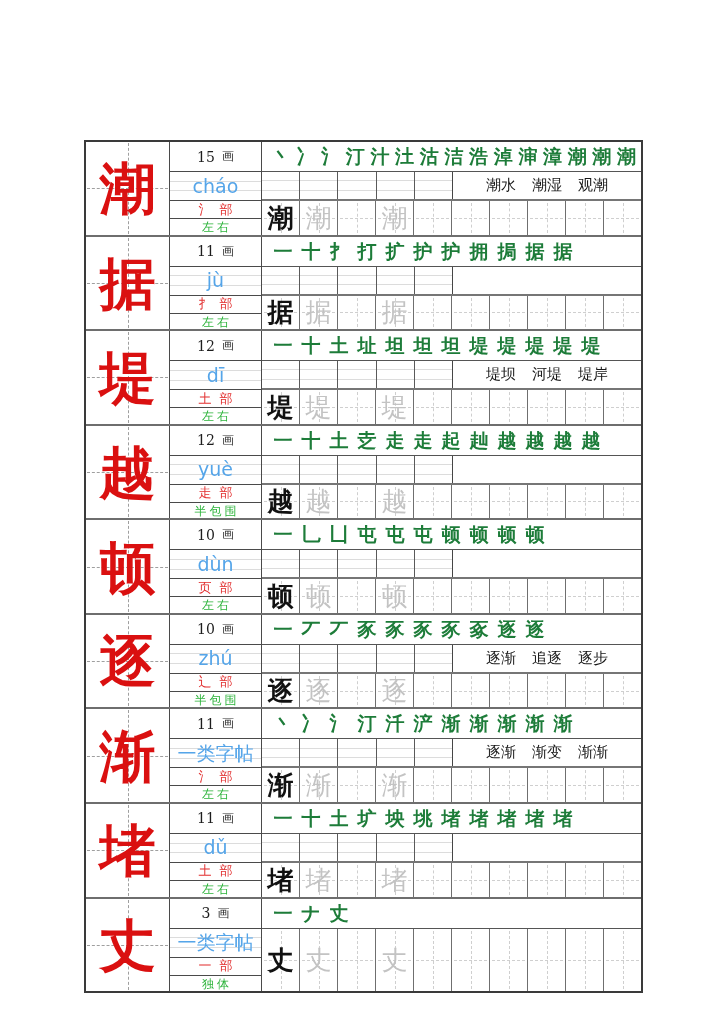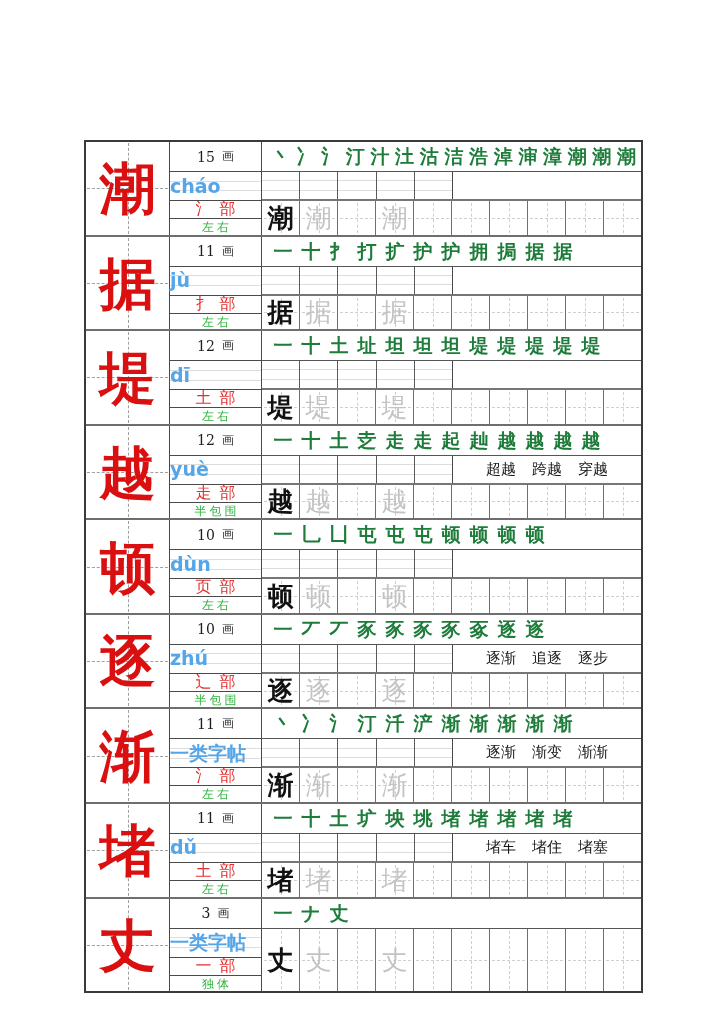--- a/index.html
+++ b/index.html
@@ -31,29 +31,29 @@
     color:var(--char-red,#da1010);line-height:1;
   }
 
   
   .cell-info{width:92px;flex:none;border-right:1px solid #4a4a4a;box-sizing:border-box;display:flex;flex-direction:column;}
   .i-strokes{height:30px;flex:none;border-bottom:1px solid #4a4a4a;box-sizing:border-box;
     display:flex;align-items:center;justify-content:center;gap:7px;
     font-size:14px;color:#1d1d1d;font-family:"DejaVu Serif",serif;}
   .i-strokes .unit{font-size:12px;color:#2a2a2a;}
   .i-pinyin{height:29px;flex:none;border-bottom:1px solid #4a4a4a;box-sizing:border-box;position:relative;
-    display:flex;align-items:center;
-    font-size:19px;color:var(--pinyin-blue,#55a5e9);font-weight:bold;line-height:1;}
+    display:flex;align-items:center;justify-content:center;
+    font-size:19px;color:var(--pinyin-blue,#55a5e9);font-weight:normal;line-height:1;}
   .fourline::before,.fourline::after{content:"";position:absolute;left:0;right:0;border-top:1px solid #dcdcdc;}
   .fourline::before{top:31%;}
   .fourline::after{top:66%;}
   .i-pinyin span{position:relative;z-index:1;}
   .i-radical{height:18px;flex:none;border-bottom:1px solid #4a4a4a;box-sizing:border-box;
     display:flex;align-items:center;justify-content:center;
-    font-size:16px;color:var(--radical-red,#e23030);letter-spacing:8px;text-indent:8px;
+    font-size:13px;color:var(--radical-red,#e23030);letter-spacing:8px;text-indent:8px;
     font-family:Liberation Mono, monospace;}
   .i-structure{flex:1;display:flex;align-items:center;justify-content:center;
     font-size:12px;color:var(--structure-green,#2eb43c);letter-spacing:3px;text-indent:3px;
     font-family:"DejaVu Serif",serif;}
 
   
   .cell-right{flex:1;display:flex;flex-direction:column;min-width:0;}
   .stroke-row{height:30px;flex:none;border-bottom:1px solid #555;box-sizing:border-box;
     display:flex;align-items:center;padding-left:7px;overflow:hidden;}
   .stroke-glyph{flex:none;text-align:center;
@@ -116,20 +116,25 @@
             <span class="stroke-glyph" style="width: 24.6667px;">潮</span>
           </div>
       <div class="mid-row">
         <div class="pinyin-cells">
           <div class="p-cell fourline"></div>
           <div class="p-cell fourline"></div>
           <div class="p-cell fourline"></div>
           <div class="p-cell fourline"></div>
           <div class="p-cell fourline"></div>
         </div>
+        <div class="words">
+              <span>潮水</span>
+              <span>潮湿</span>
+              <span>观潮</span>
+            </div>
       </div>
       <div class="practice-row">
             <div class="t-cell">
               <span class="t-char ink">潮</span>
             </div>
             <div class="t-cell">
               <span class="t-char trace">潮</span>
             </div>
             <div class="t-cell"></div>
             <div class="t-cell">
@@ -239,20 +244,25 @@
             <span class="stroke-glyph" style="width: 28px;">堤</span>
           </div>
       <div class="mid-row">
         <div class="pinyin-cells">
           <div class="p-cell fourline"></div>
           <div class="p-cell fourline"></div>
           <div class="p-cell fourline"></div>
           <div class="p-cell fourline"></div>
           <div class="p-cell fourline"></div>
         </div>
+        <div class="words">
+              <span>堤坝</span>
+              <span>河堤</span>
+              <span>堤岸</span>
+            </div>
       </div>
       <div class="practice-row">
             <div class="t-cell">
               <span class="t-char ink">堤</span>
             </div>
             <div class="t-cell">
               <span class="t-char trace">堤</span>
             </div>
             <div class="t-cell"></div>
             <div class="t-cell">
@@ -301,25 +311,20 @@
             <span class="stroke-glyph" style="width: 28px;">越</span>
           </div>
       <div class="mid-row">
         <div class="pinyin-cells">
           <div class="p-cell fourline"></div>
           <div class="p-cell fourline"></div>
           <div class="p-cell fourline"></div>
           <div class="p-cell fourline"></div>
           <div class="p-cell fourline"></div>
         </div>
-        <div class="words">
-              <span>超越</span>
-              <span>跨越</span>
-              <span>穿越</span>
-            </div>
       </div>
       <div class="practice-row">
             <div class="t-cell">
               <span class="t-char ink">越</span>
             </div>
             <div class="t-cell">
               <span class="t-char trace">越</span>
             </div>
             <div class="t-cell"></div>
             <div class="t-cell">
@@ -558,25 +563,20 @@
             <span class="stroke-glyph" style="width: 28px;">堵</span>
           </div>
       <div class="mid-row">
         <div class="pinyin-cells">
           <div class="p-cell fourline"></div>
           <div class="p-cell fourline"></div>
           <div class="p-cell fourline"></div>
           <div class="p-cell fourline"></div>
           <div class="p-cell fourline"></div>
         </div>
-        <div class="words">
-              <span>堵车</span>
-              <span>堵住</span>
-              <span>堵塞</span>
-            </div>
       </div>
       <div class="practice-row">
             <div class="t-cell">
               <span class="t-char ink">堵</span>
             </div>
             <div class="t-cell">
               <span class="t-char trace">堵</span>
             </div>
             <div class="t-cell"></div>
             <div class="t-cell">

